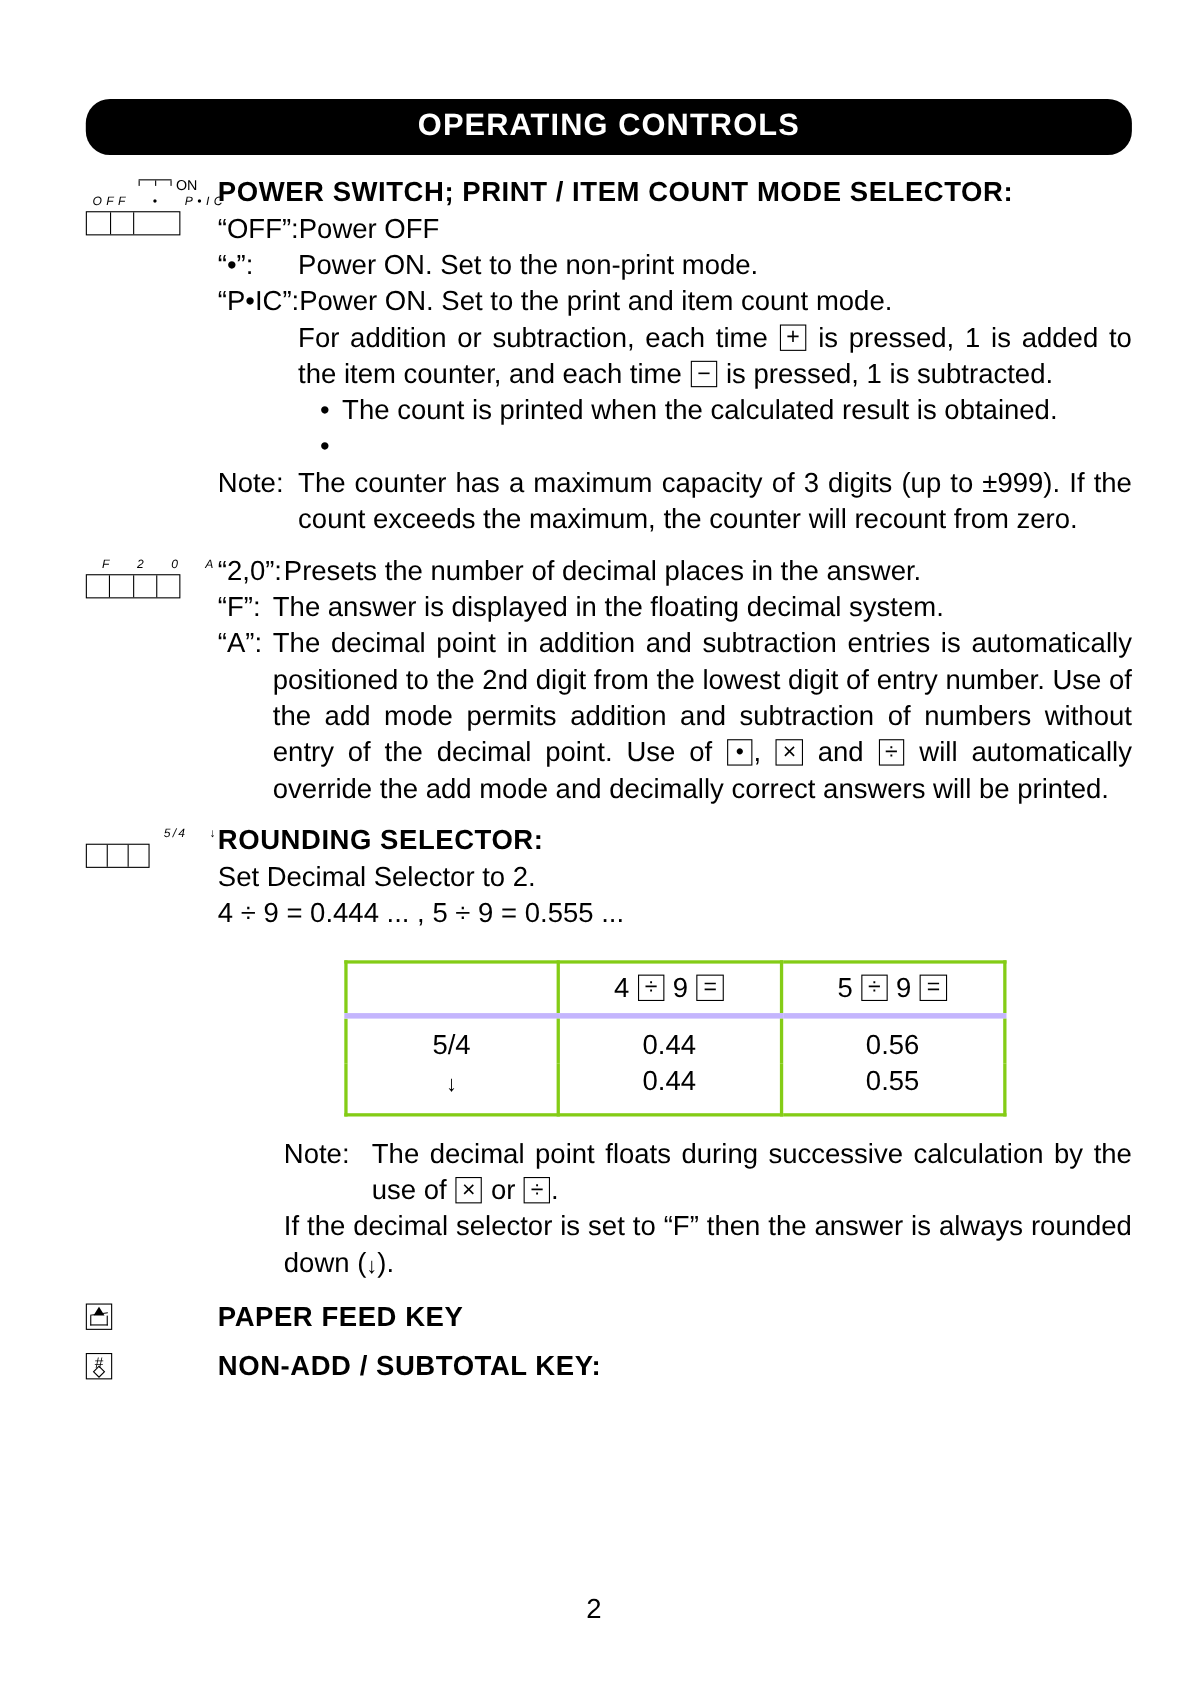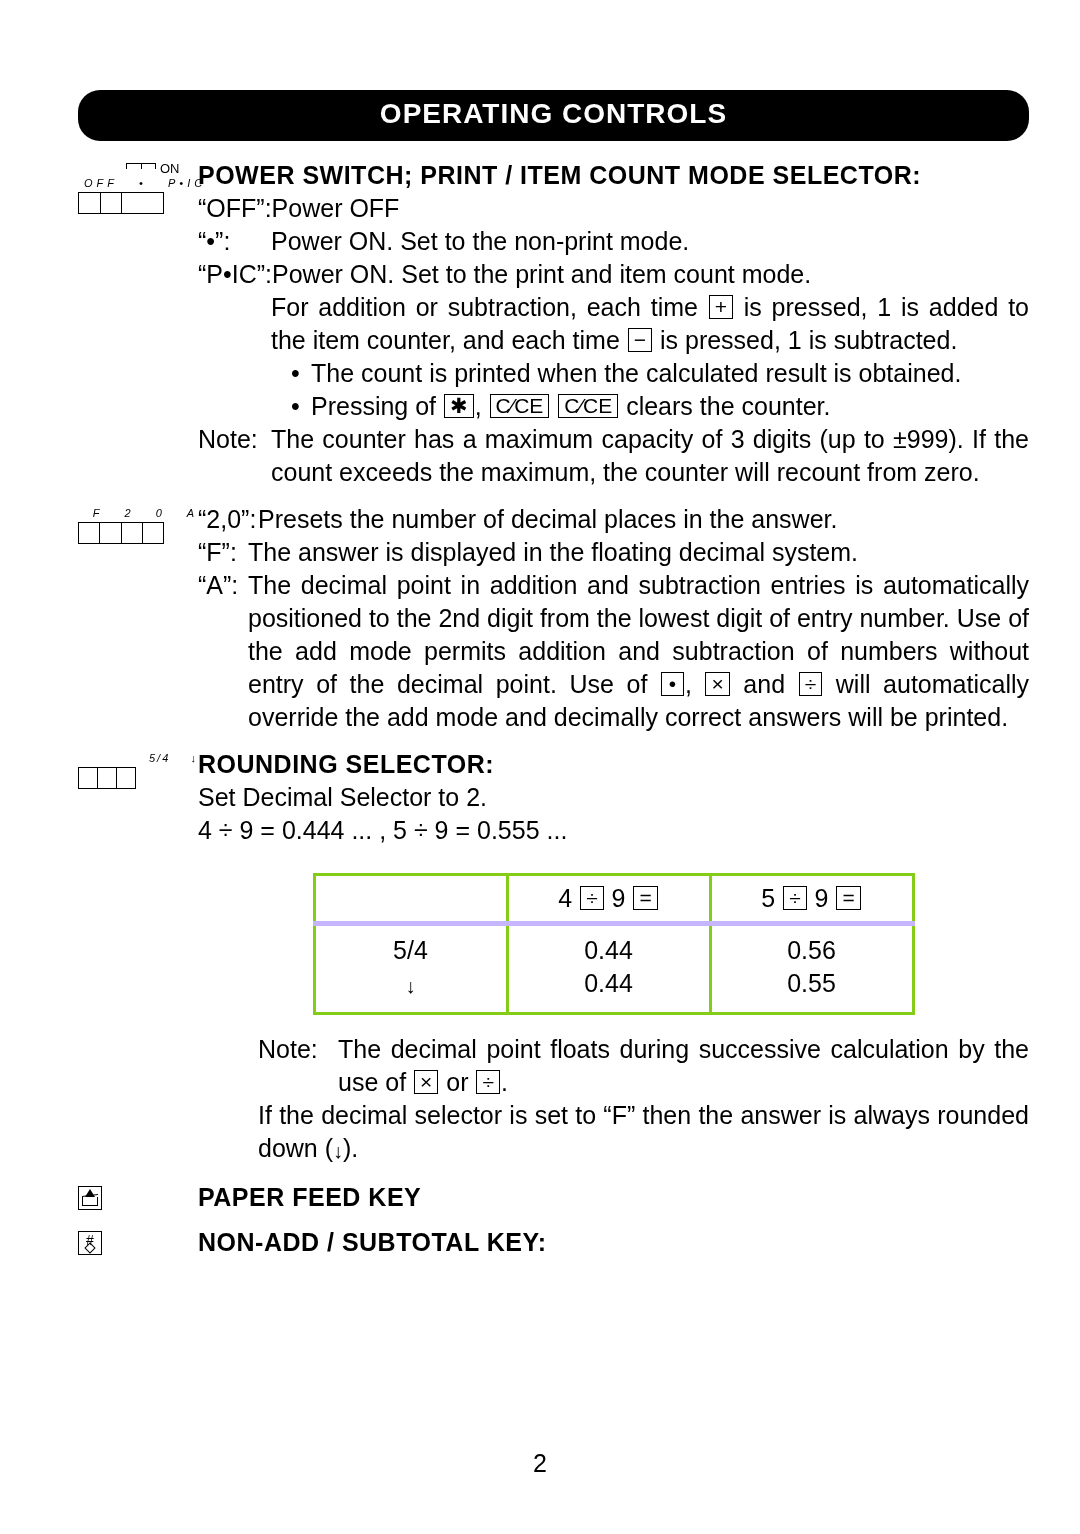--- a/index.html
+++ b/index.html
@@ -269,23 +269,20 @@
         <span>For addition or subtraction, each time </span><span class="keycap">+</span><span> is pressed, 1 is added to the item counter, and each time </span><span class="keycap">−</span><span> is pressed, 1 is subtracted.</span>
       </div>
 
       <div class="sub-bullets">
         <div class="b">
             <div class="dot">•</div>
             <div>The count is printed when the calculated result is obtained.</div>
           </div>
         <div class="b">
             <div class="dot">•</div>
-            <div>
-          <span>Pressing of </span><span class="keycap">✱</span>, <span class="keycap">C⁄CE</span> <span class="keycap">C⁄CE</span><span> clears the counter.</span>
-        </div>
           </div>
       </div>
 
       <div class="note-row">
         <div class="note-key">Note:</div>
         <div class="note-val">The counter has a maximum capacity of 3 digits (up to ±999). If the count exceeds the maximum, the counter will recount from zero.</div>
       </div>
     </div>
   </div>
 

